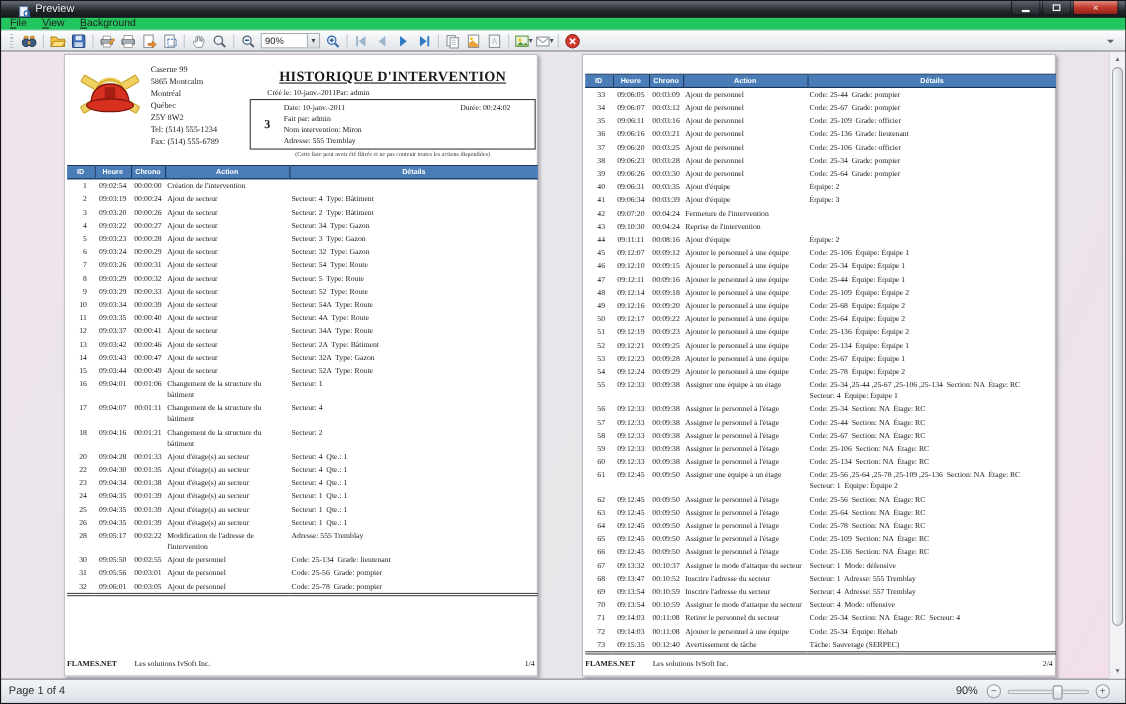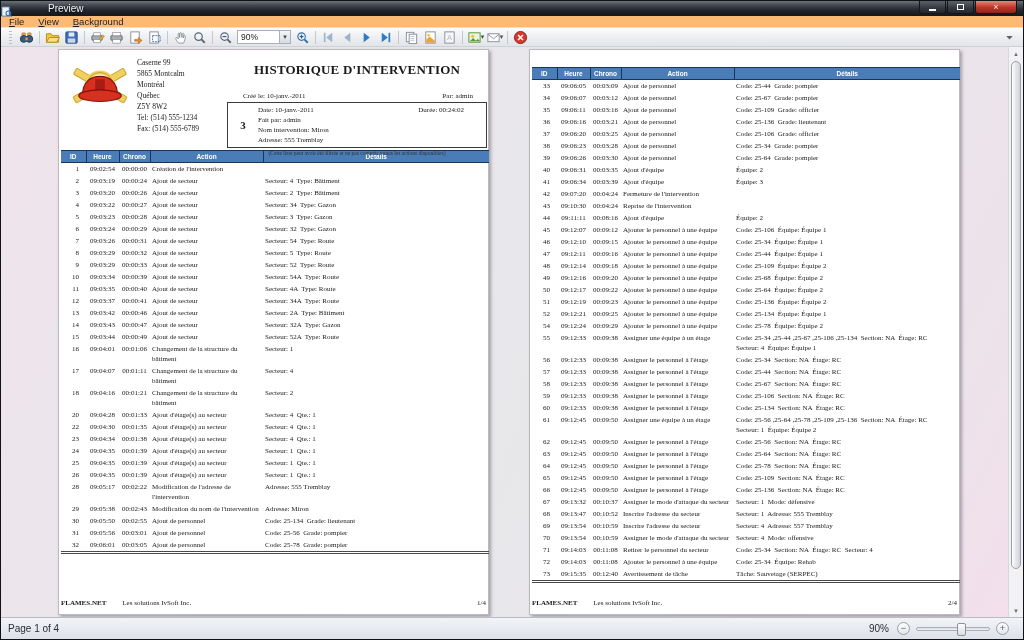--- a/index.html
+++ b/index.html
@@ -4,35 +4,35 @@
 <style>
   * { box-sizing: border-box; margin: 0; padding: 0; }
   html,body { width:1024px; height:640px; overflow:hidden;
     font-family:"Liberation Sans","DejaVu Sans",sans-serif; background:#1a1c20; }
   .win { width:1024px; height:640px; display:flex; flex-direction:column;
     border:1px solid #101215; }
 
   
   .titlebar { height:15px; flex:0 0 15px; position:relative;
     background:linear-gradient(180deg,#6a7078 0%,#3c4148 35%,#23272d 60%,#15171b 100%);
-    display:flex; align-items:center; padding-left:0;gap:32px; }
+    display:flex; align-items:center; padding-left:16px; }
   .app-icon { width:11px; height:11px; margin-right:4px; display:inline-block; }
   .titlebar .title { color:#f2f4f6; font-size:10px; text-shadow:0 1px 2px #000; }
   .wincontrols { position:absolute; right:6px; top:0; display:flex; }
   .wc { height:13px; display:flex; align-items:center; justify-content:center;
     border:1px solid #14161a; border-top:none; border-radius:0 0 3px 3px;
     background:linear-gradient(180deg,#5b6169,#33383f 60%,#23272d);
     color:#eceff2; font-size:9px; line-height:9px; margin-left:1px; cursor:default; }
   .wc.min { width:27px; } .wc.max { width:27px; } .wc.close { width:42px;
     background:linear-gradient(180deg,#e0897f,#c0392b 50%,#90241a); }
   .glyph-min { width:7px; height:2px; background:#fff; margin-top:5px; }
   .glyph-max { width:7px; height:6px; border:1px solid #fff; }
 
   
-  .menubar { height:12px; flex:0 0 12px; background:#fdba74; border-bottom:1px solid #e2e3e6;
+  .menubar { height:12px; flex:0 0 12px; background:#22c55e; border-bottom:1px solid #e2e3e6;
     display:flex; align-items:center; padding-left:8px; }
   .menu-item { font-size:9.5px; color:#222; margin-right:14px; cursor:default; }
   .menu-item u { text-decoration:underline; }
 
   
   .toolbar { height:19px; flex:0 0 19px;
     background:linear-gradient(180deg,#fbfcfd,#eceef1 55%,#e2e5e9);
     border-bottom:1px solid #cdd1d6; display:flex; align-items:center; padding:0 4px 0 8px; }
   .toolbar::before { content:""; width:3px; height:13px; margin-right:5px;
     background:repeating-linear-gradient(180deg,#b9bec5 0 1px,transparent 1px 3px); }
@@ -56,23 +56,23 @@
   .page { position:absolute; top:2px; width:431px; height:566px; background:#fff;
     border:1px solid #bdb9c0; box-shadow:2px 2px 3px rgba(110,104,116,.55);
     font-family:"Liberation Serif","DejaVu Serif",serif; color:#1a1a1a; }
   .page1 { left:57px; } .page2 { left:528px; }
 
   
   .rpt-header { position:relative; height:100px; }
   .logo { position:absolute; left:10px; top:8px; width:62px; height:58px; }
   .station { position:absolute; left:78px; top:7px; font-size:7.5px; line-height:11px; }
   .hdr-right { position:absolute; left:168px; top:12px; width:260px; }
-  .rpt-title { font-size:13px; font-weight:bold; text-align:center; letter-spacing:.2px; }
-  .created-row { display:flex; font-size:7px; margin-top:14px; padding:0 14px 0 16px;
-    justify-content:space-between; }
+  .rpt-title { font-size:13px; font-weight:bold; text-align:center; letter-spacing:.2px;text-decoration:underline; }
+  .created-row { display:flex; font-size:7px; margin-top:2px; padding:0 14px 0 16px;
+    }
   .info-box { margin-top:2px; border:1px solid #3a3a3a; display:flex; padding:2px 4px 2px 0; }
   .ib-num { width:30px; display:flex; align-items:center; justify-content:center;
     font-size:11px; font-weight:bold; }
   .ib-lines { flex:1; font-size:7px; line-height:10px; }
   .ib-l1 { display:flex; justify-content:space-between; padding-right:18px; }
   .filter-note { font-size:5.5px; color:#333; text-align:center; margin-top:2px; }
 
   
   .report-table { width:428px; margin:0 auto 3px 2px; border-collapse:collapse;
     table-layout:fixed; border-bottom:3px double #4a4a4a; }
@@ -588,27 +588,20 @@
             </tr>
             <tr>
               <td class="c-id">28</td>
               <td class="c-heure">09:05:17</td>
               <td class="c-chrono">00:02:22</td>
               <td class="c-action">Modification de l'adresse de
 l'intervention</td>
               <td class="c-details">Adresse: 555 Tremblay</td>
             </tr>
             <tr>
-              <td class="c-id">29</td>
-              <td class="c-heure">09:05:38</td>
-              <td class="c-chrono">00:02:43</td>
-              <td class="c-action">Modification du nom de l'intervention</td>
-              <td class="c-details">Adresse: Miron</td>
-            </tr>
-            <tr>
               <td class="c-id">30</td>
               <td class="c-heure">09:05:50</td>
               <td class="c-chrono">00:02:55</td>
               <td class="c-action">Ajout de personnel</td>
               <td class="c-details">Code: 25-134  Grade: lieutenant</td>
             </tr>
             <tr>
               <td class="c-id">31</td>
               <td class="c-heure">09:05:56</td>
               <td class="c-chrono">00:03:01</td>
@@ -783,20 +776,27 @@
               <td class="c-chrono">00:09:23</td>
               <td class="c-action">Ajouter le personnel à une équipe</td>
               <td class="c-details">Code: 25-136  Équipe: Équipe 2</td>
             </tr>
             <tr>
               <td class="c-id">52</td>
               <td class="c-heure">09:12:21</td>
               <td class="c-chrono">00:09:25</td>
               <td class="c-action">Ajouter le personnel à une équipe</td>
               <td class="c-details">Code: 25-134  Équipe: Équipe 1</td>
+            </tr>
+            <tr>
+              <td class="c-id">53</td>
+              <td class="c-heure">09:12:23</td>
+              <td class="c-chrono">00:09:28</td>
+              <td class="c-action">Ajouter le personnel à une équipe</td>
+              <td class="c-details">Code: 25-67  Équipe: Équipe 1</td>
             </tr>
             <tr>
               <td class="c-id">54</td>
               <td class="c-heure">09:12:24</td>
               <td class="c-chrono">00:09:29</td>
               <td class="c-action">Ajouter le personnel à une équipe</td>
               <td class="c-details">Code: 25-78  Équipe: Équipe 2</td>
             </tr>
             <tr>
               <td class="c-id">55</td>

